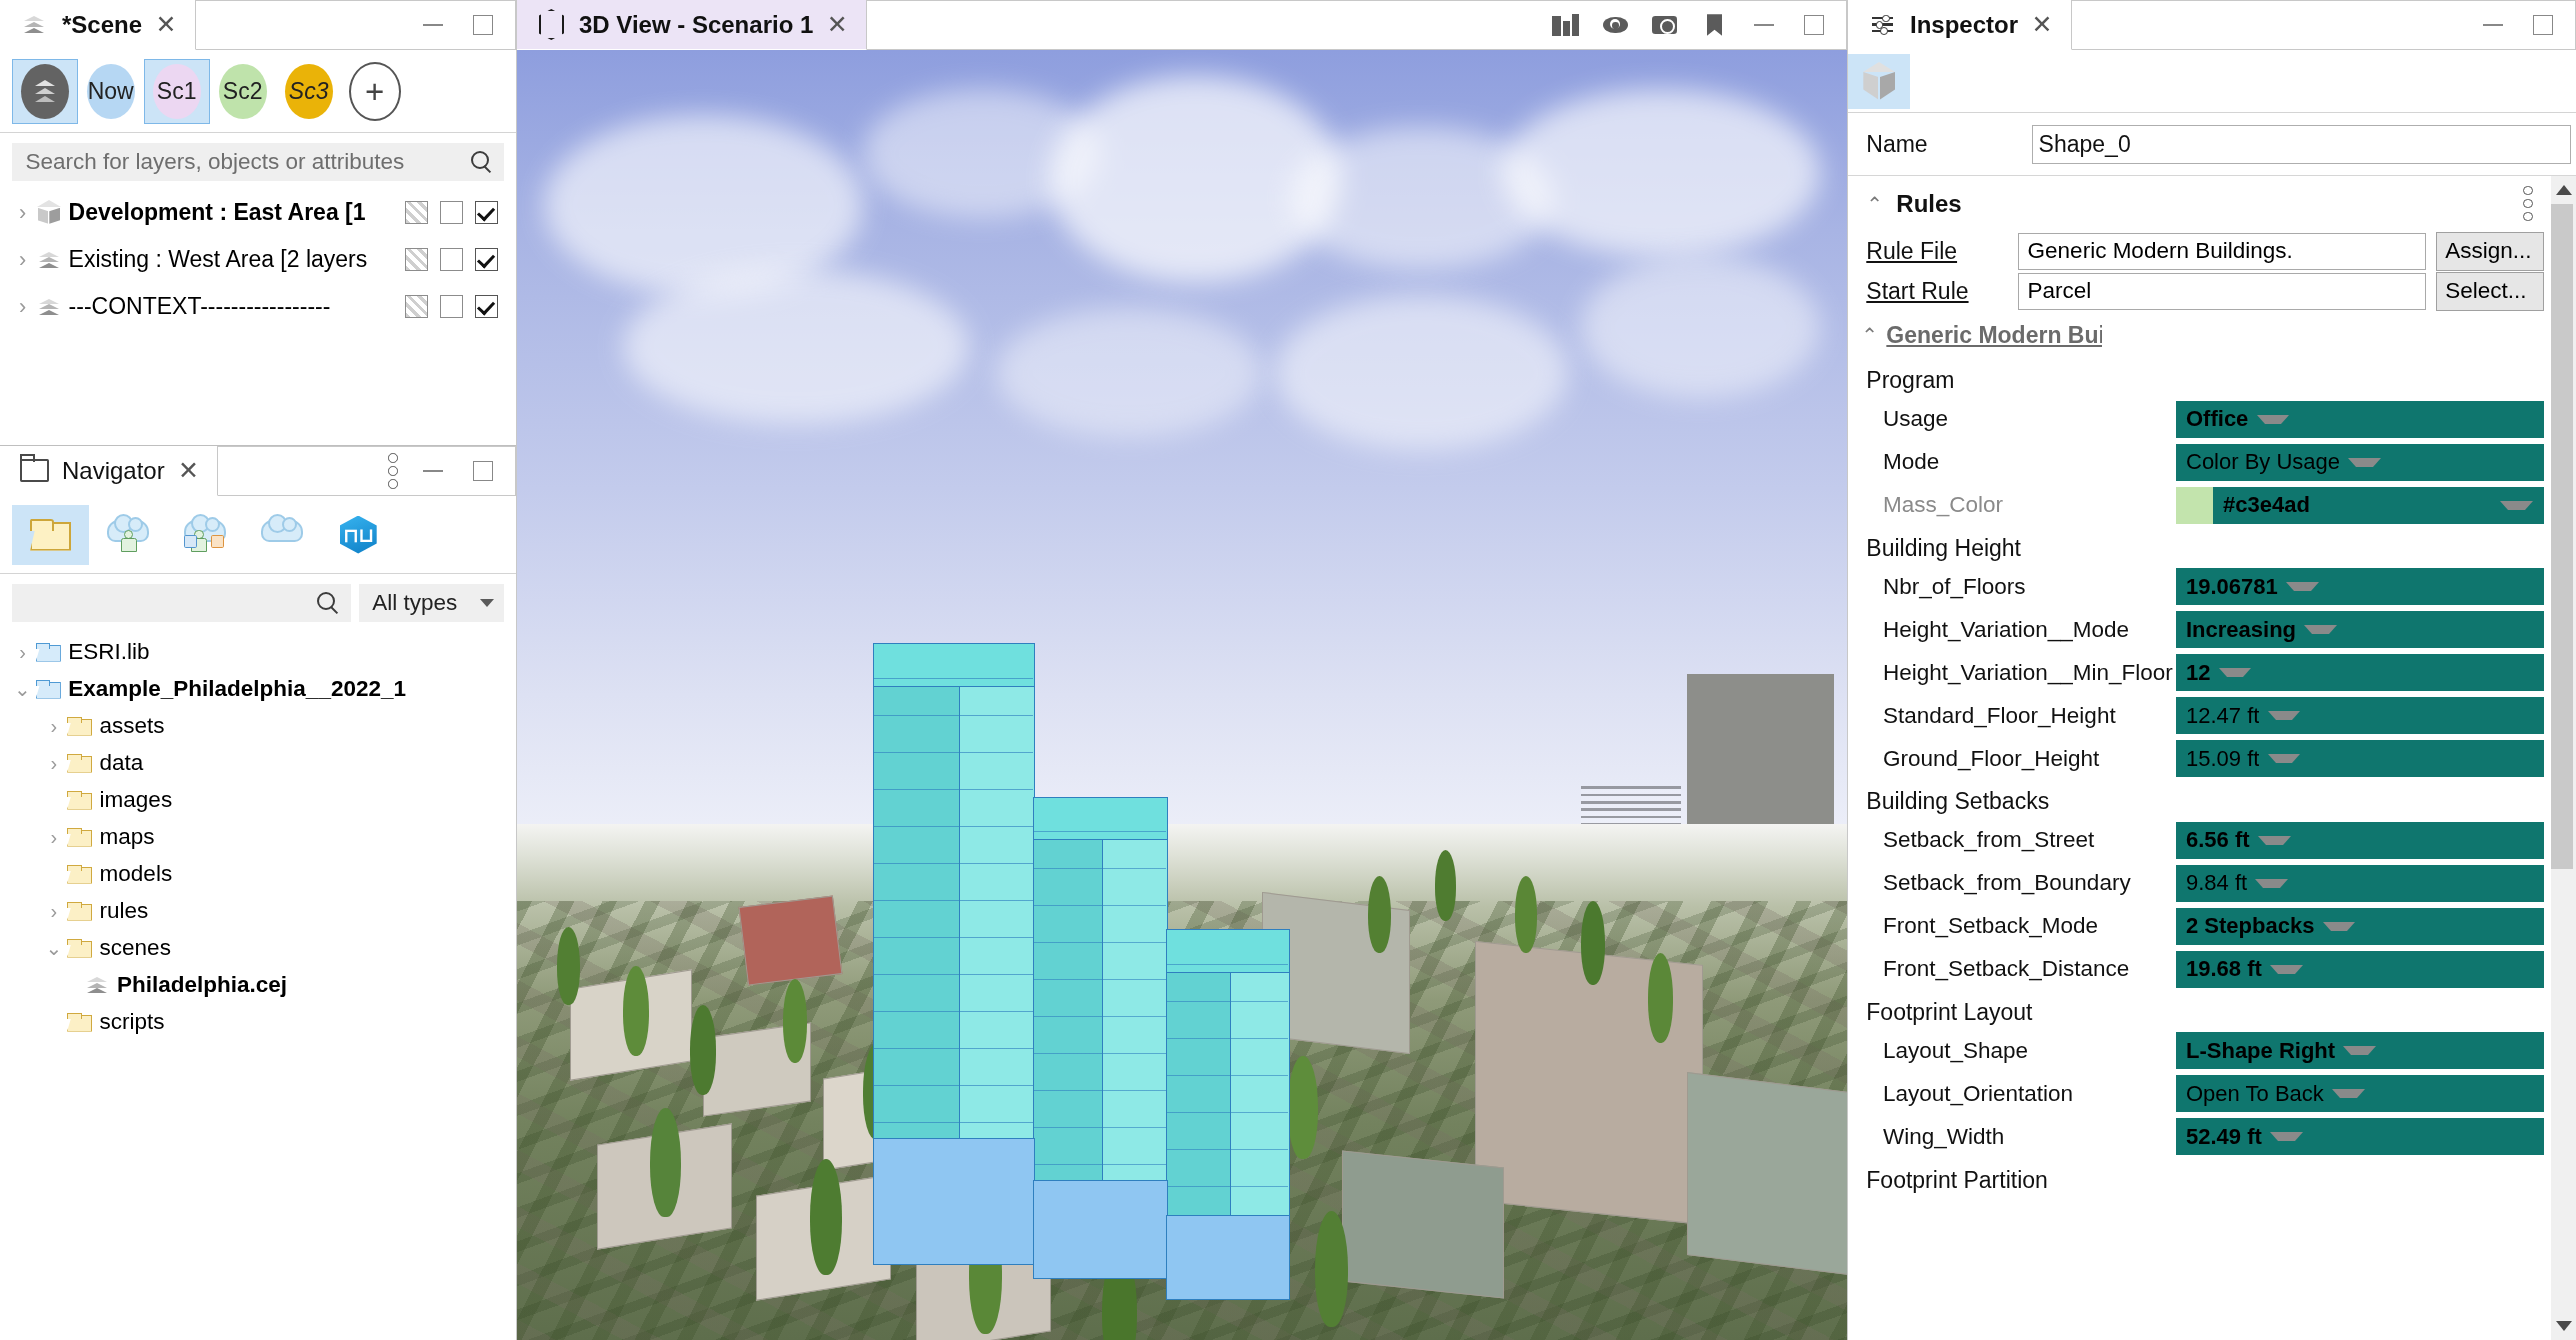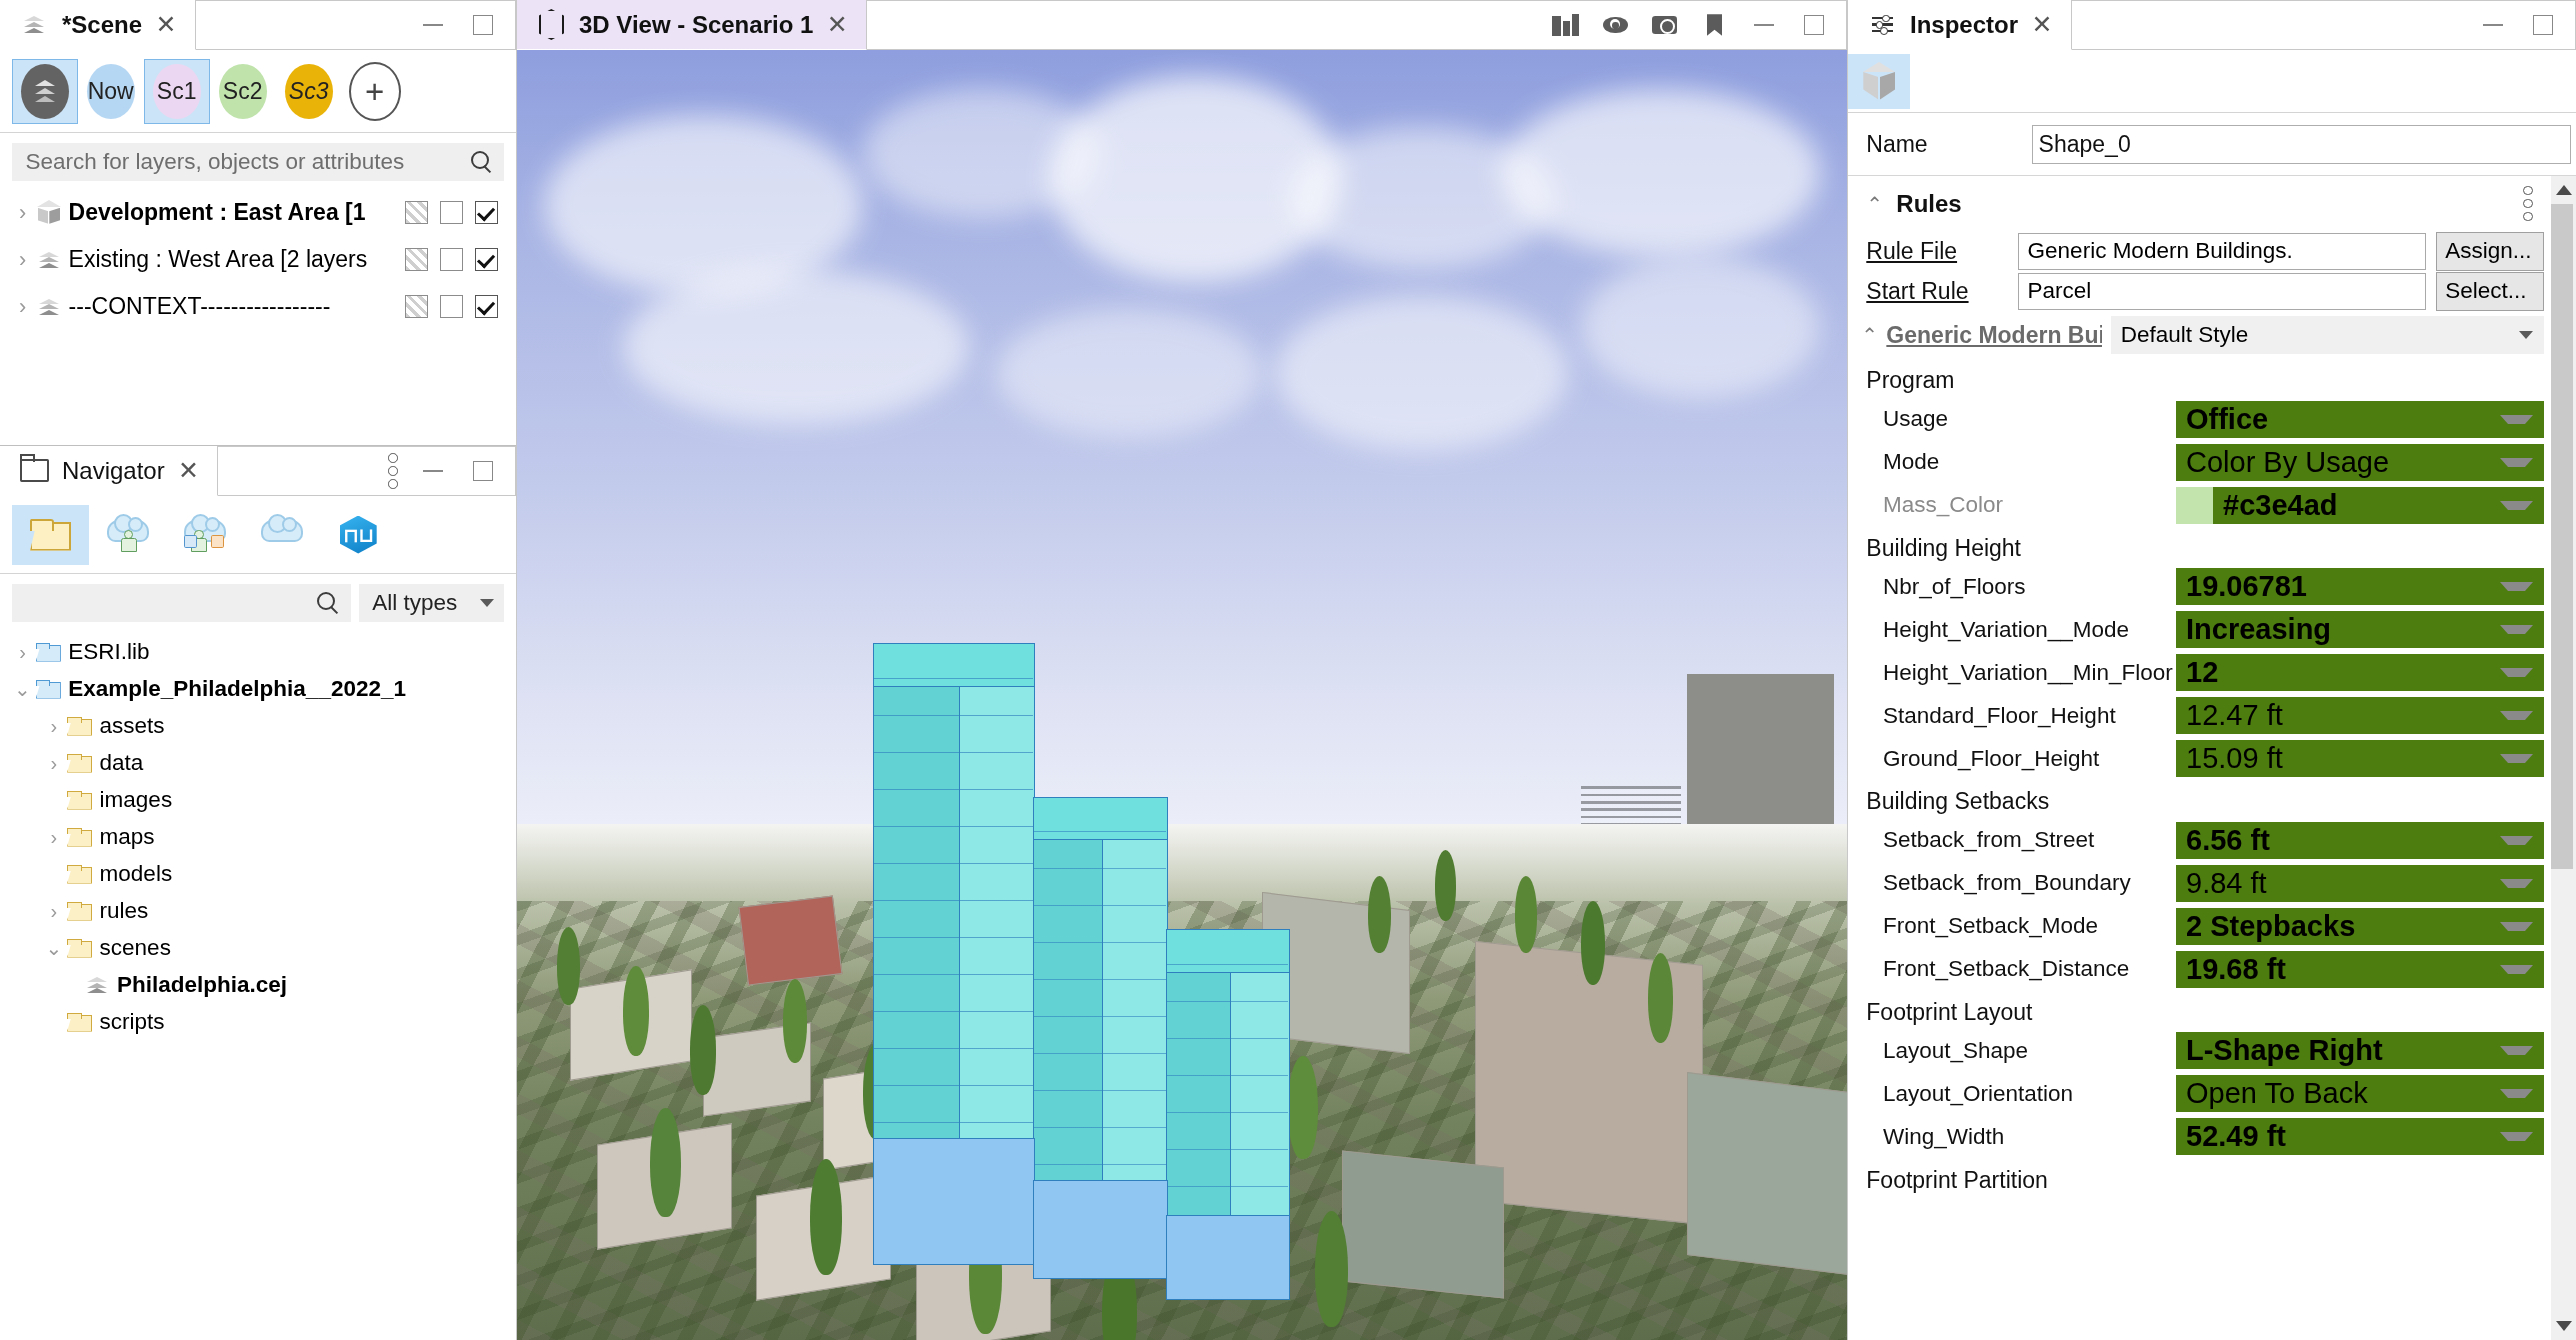--- a/index.html
+++ b/index.html
@@ -249,22 +249,22 @@
   .style-row{height:48px;display:flex;align-items:center;padding:0 6.7px 0 13.3px;gap:8.3px;}
   .style-name{font-size:23px;font-weight:bold;color:#6b6b6b;text-decoration:underline;
     white-space:nowrap;overflow:hidden;width:216px;flex:0 0 216px;}
   .style-drop{flex:1;height:38px;background:#f0f0f0;display:flex;align-items:center;
     justify-content:space-between;padding:0 11.7px 0 10px;font-size:22.5px;}
 
   .group{font-size:23px;padding:8.3px 0 3.3px 18.3px;color:#111;}
   .prow{display:flex;align-items:center;height:43px;padding:0 6.7px 0 35px;gap:0;}
   .pname{width:293px;flex:0 0 293px;font-size:22.5px;color:#111;white-space:nowrap;overflow:hidden;}
   .pname.muted{color:#8a8a8a;}
-  .pval{flex:1;height:37px;background:#4d7c0f;display:flex;align-items:center;
-    justify-content:space-between;padding:0 11.7px 0 0;font-size:29px;overflow:hidden;}
+  .pval{flex:1;height:37px;background:#0f766e;display:flex;align-items:center;
+    padding:0 11.7px 0 0;font-size:22px;overflow:hidden;}
   .pval .txt{padding-left:10px;white-space:nowrap;overflow:hidden;}
   .pval .txt.b{font-weight:bold;}
   .swatch{width:37px;height:37px;flex:0 0 37px;background:#c3e4ad;}
   .pval .chevd{width:0;height:0;border-left:8.3px solid transparent;border-right:8.3px solid transparent;
     border-top:9.2px solid #8a8a8a;flex:0 0 16.7px;margin-left:8.3px;}
 
   .vscroll{width:25px;flex:0 0 25px;background:#f0f0f0;display:flex;flex-direction:column;
            align-items:center;justify-content:space-between;}
   .vsbtn{height:28px;display:flex;align-items:center;justify-content:center;width:100%;}
   .vcaret-up{width:0;height:0;border-left:8.3px solid transparent;border-right:8.3px solid transparent;
@@ -763,24 +763,20 @@
         </div>
         <div class="kv">
           <span class="k link">Start Rule</span>
           <span class="v">Parcel</span>
           <span class="btn">Select...</span>
         </div>
 
         <div class="style-row">
           <span class="collapse">⌃</span>
           <span class="style-name">Generic Modern Buildin</span>
-          <span class="style-drop">
-            <span>Default Style</span>
-            <span class="caret"></span>
-          </span>
         </div>
 
         <div class="group">Program</div>
         <div class="prow">
           <span class="pname">Usage</span>
           <span class="pval">
             <span class="txt b">Office</span>
             <span class="chevd"></span>
           </span>
         </div>

